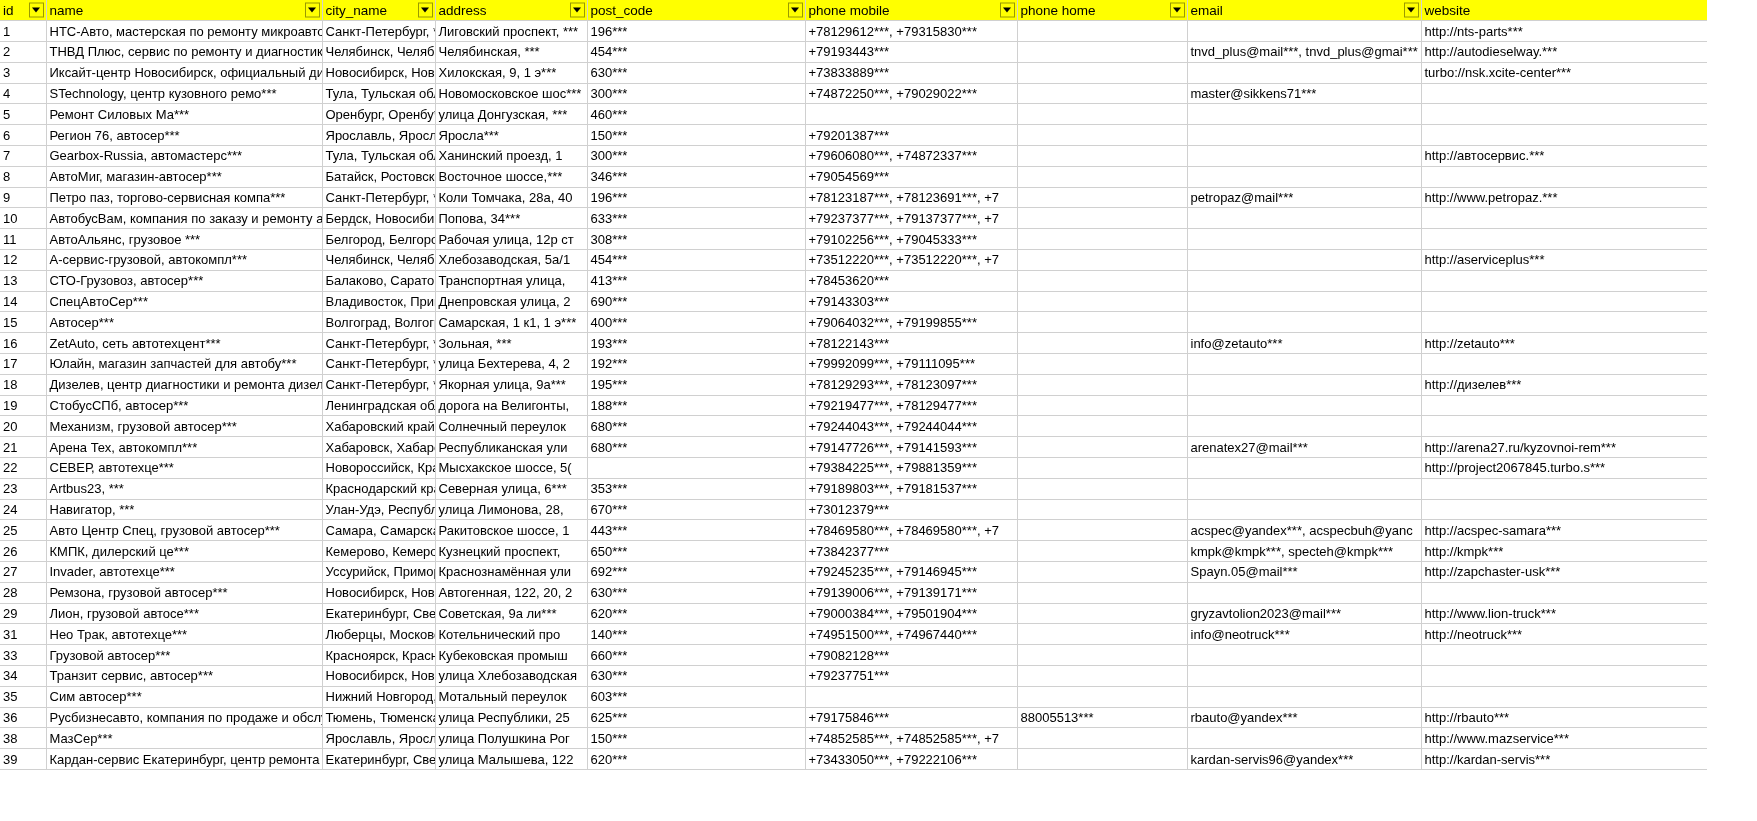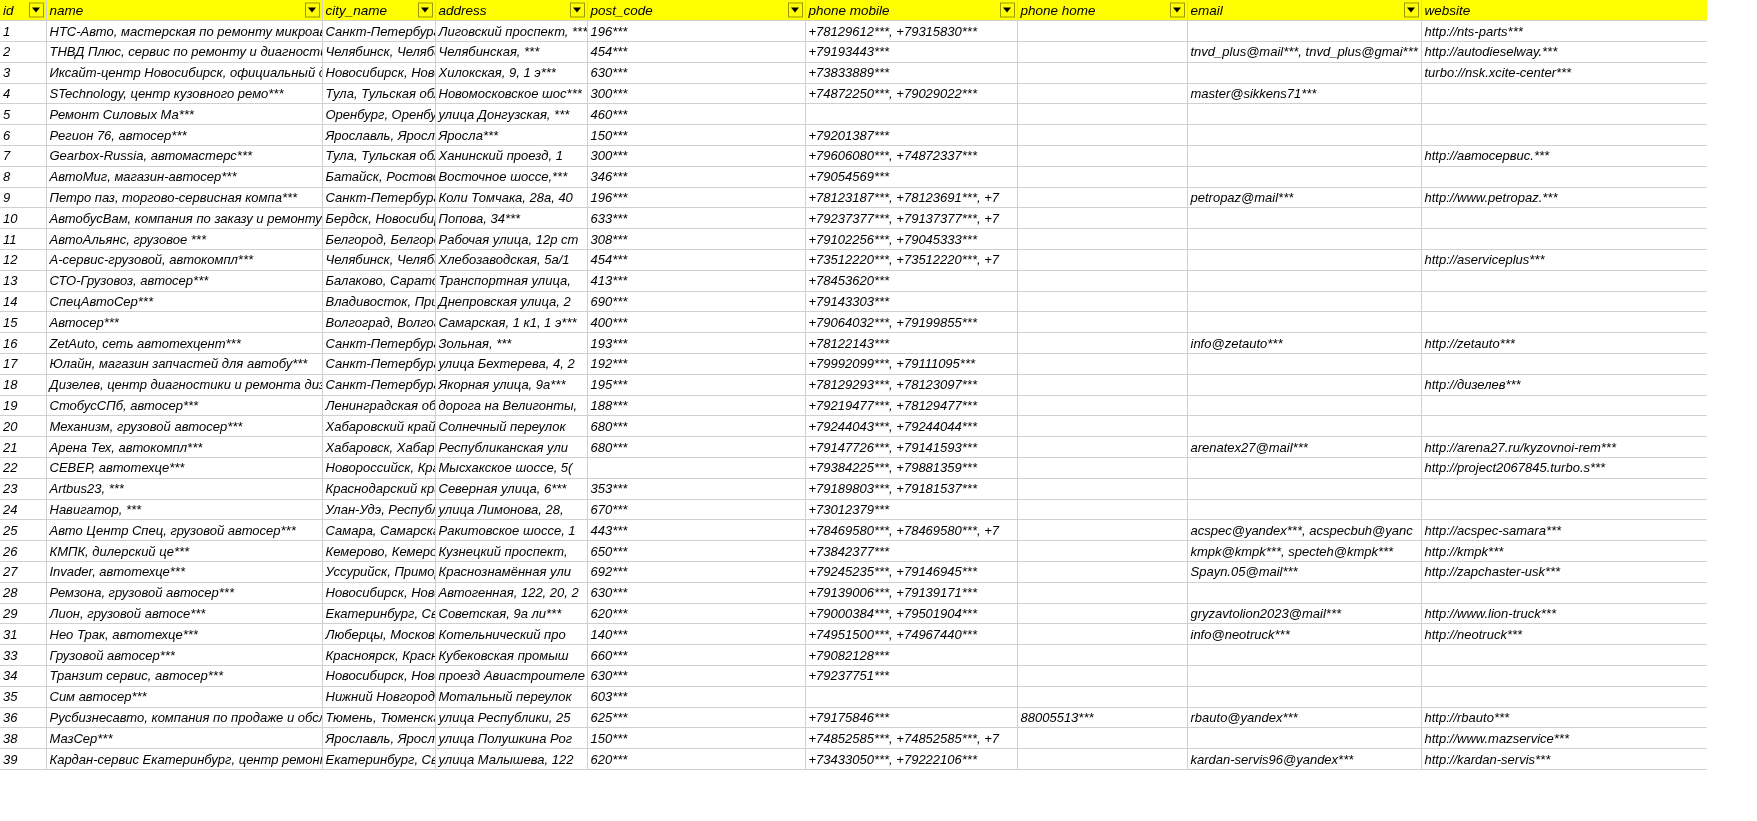--- a/index.html
+++ b/index.html
@@ -6,21 +6,20 @@
   html, body {
     margin: 0; padding: 0;
     background: #ffffff;
     font-family: "Liberation Sans", sans-serif;
   }
   #sheet {
     width: 1707px;
     height: 821px;
     overflow: hidden;
     position: relative;
-    font-style: italic;
   }
   table.grid {
     border-collapse: collapse;
     table-layout: fixed;
     width: 1757px;
     font-size: 13px;
     color: #000000;
   }
   table.grid td, table.grid th {
     border-right: 1px solid #d0d0d0;
@@ -490,21 +489,21 @@
           <td>660***</td>
           <td>+79082128***</td>
           <td></td>
           <td></td>
           <td></td>
         </tr>
         <tr>
           <td class="cell-id">34</td>
           <td>Транзит сервис, автосер***</td>
           <td>Новосибирск, Новс</td>
-          <td>проезд Авиастроителе</td>
+          <td>улица Хлебозаводская</td>
           <td>630***</td>
           <td>+79237751***</td>
           <td></td>
           <td></td>
           <td></td>
         </tr>
         <tr>
           <td class="cell-id">35</td>
           <td>Сим автосер***</td>
           <td>Нижний Новгород,</td>

